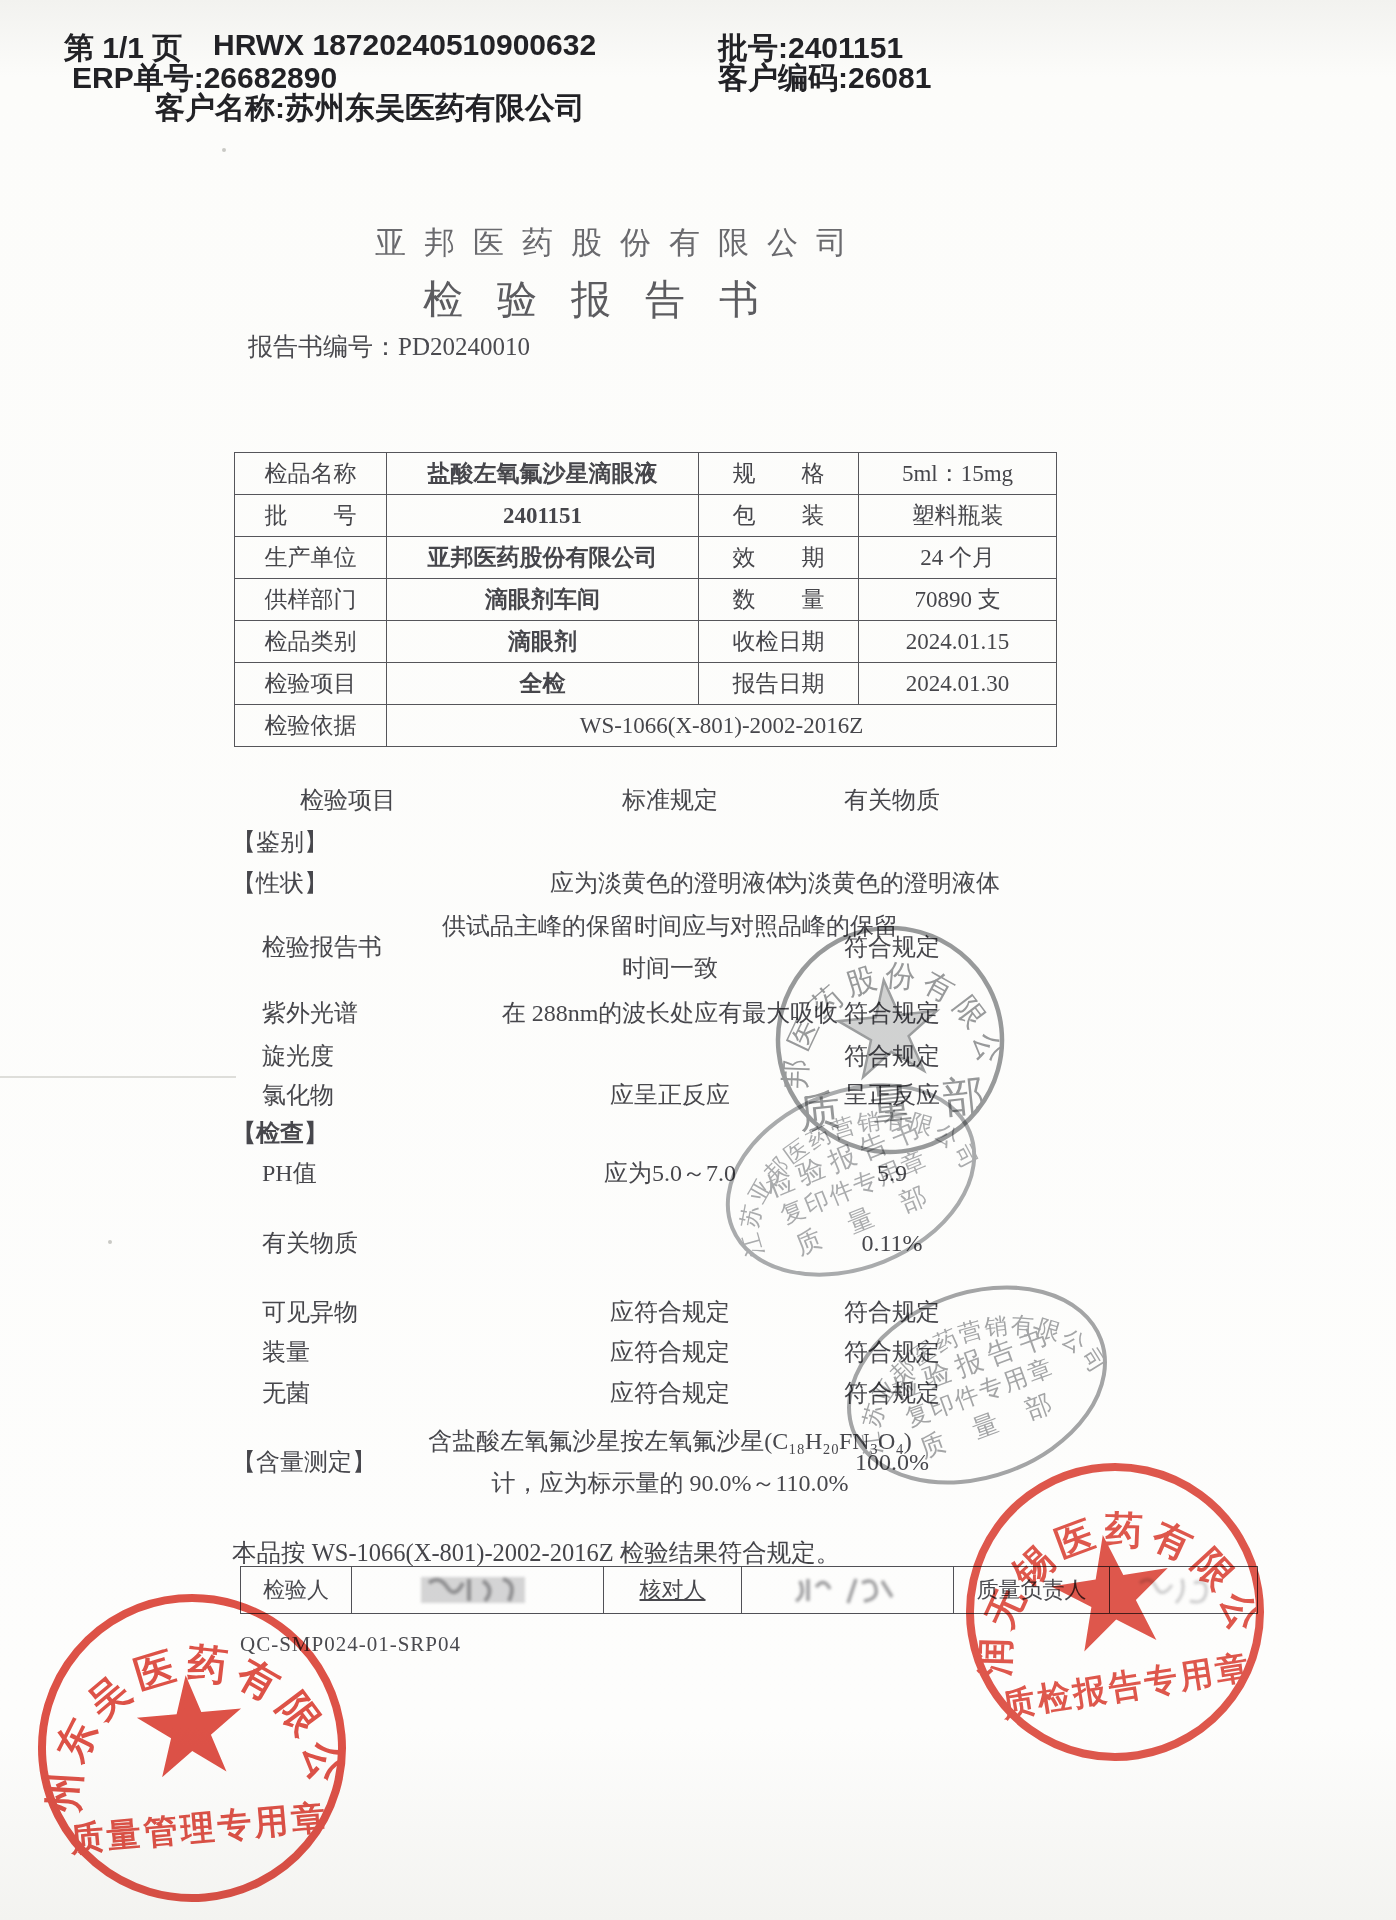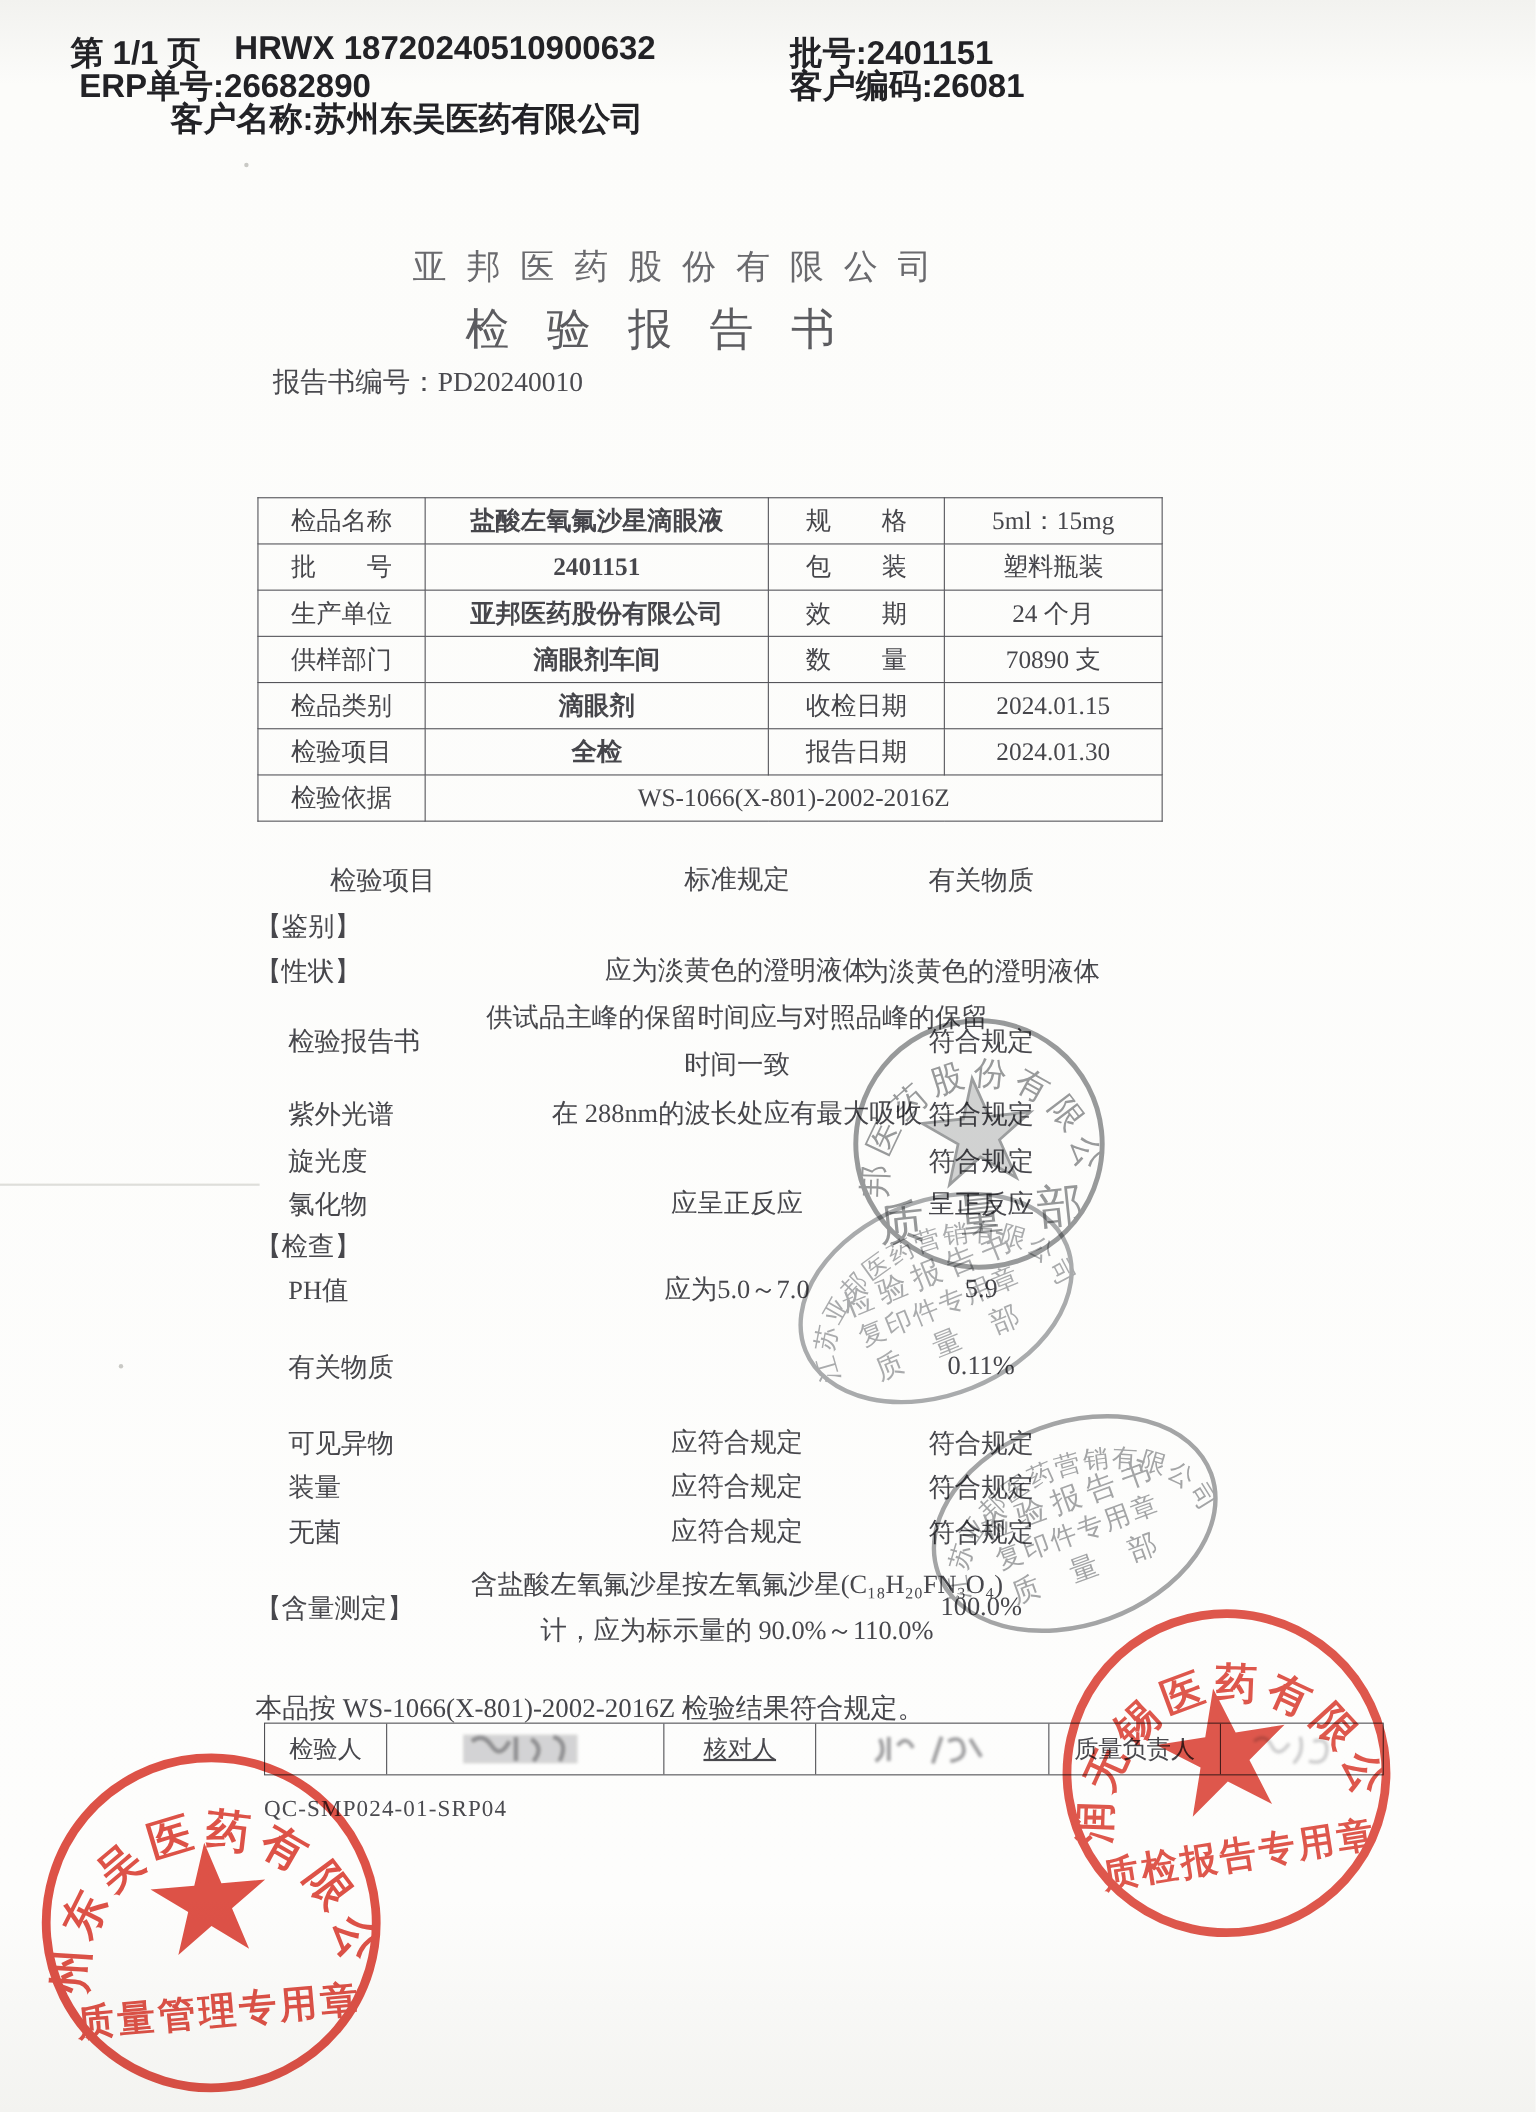--- a/index.html
+++ b/index.html
@@ -138,21 +138,21 @@
     </div>
     <div class="rrow" style="height:40px;">
       <span class="item">旋光度</span>
       <span class="res">符合规定</span>
     </div>
     <div class="rrow" style="height:38px;">
       <span class="item">氯化物</span>
       <span class="std">应呈正反应</span>
       <span class="res">呈正反应</span>
     </div>
-    <div class="rrow bracket" style="height:38px;">
+    <div class="rrow bracket" style="height:38px;font-weight:bold;">
       <span class="item">【检查】</span>
     </div>
     <div class="rrow" style="height:42px;">
       <span class="item">PH值</span>
       <span class="std">应为5.0～7.0</span>
       <span class="res">5.9</span>
     </div>
     <div class="rrow" style="height:98px;">
       <span class="item">有关物质</span>
       <span class="res">0.11%</span>

